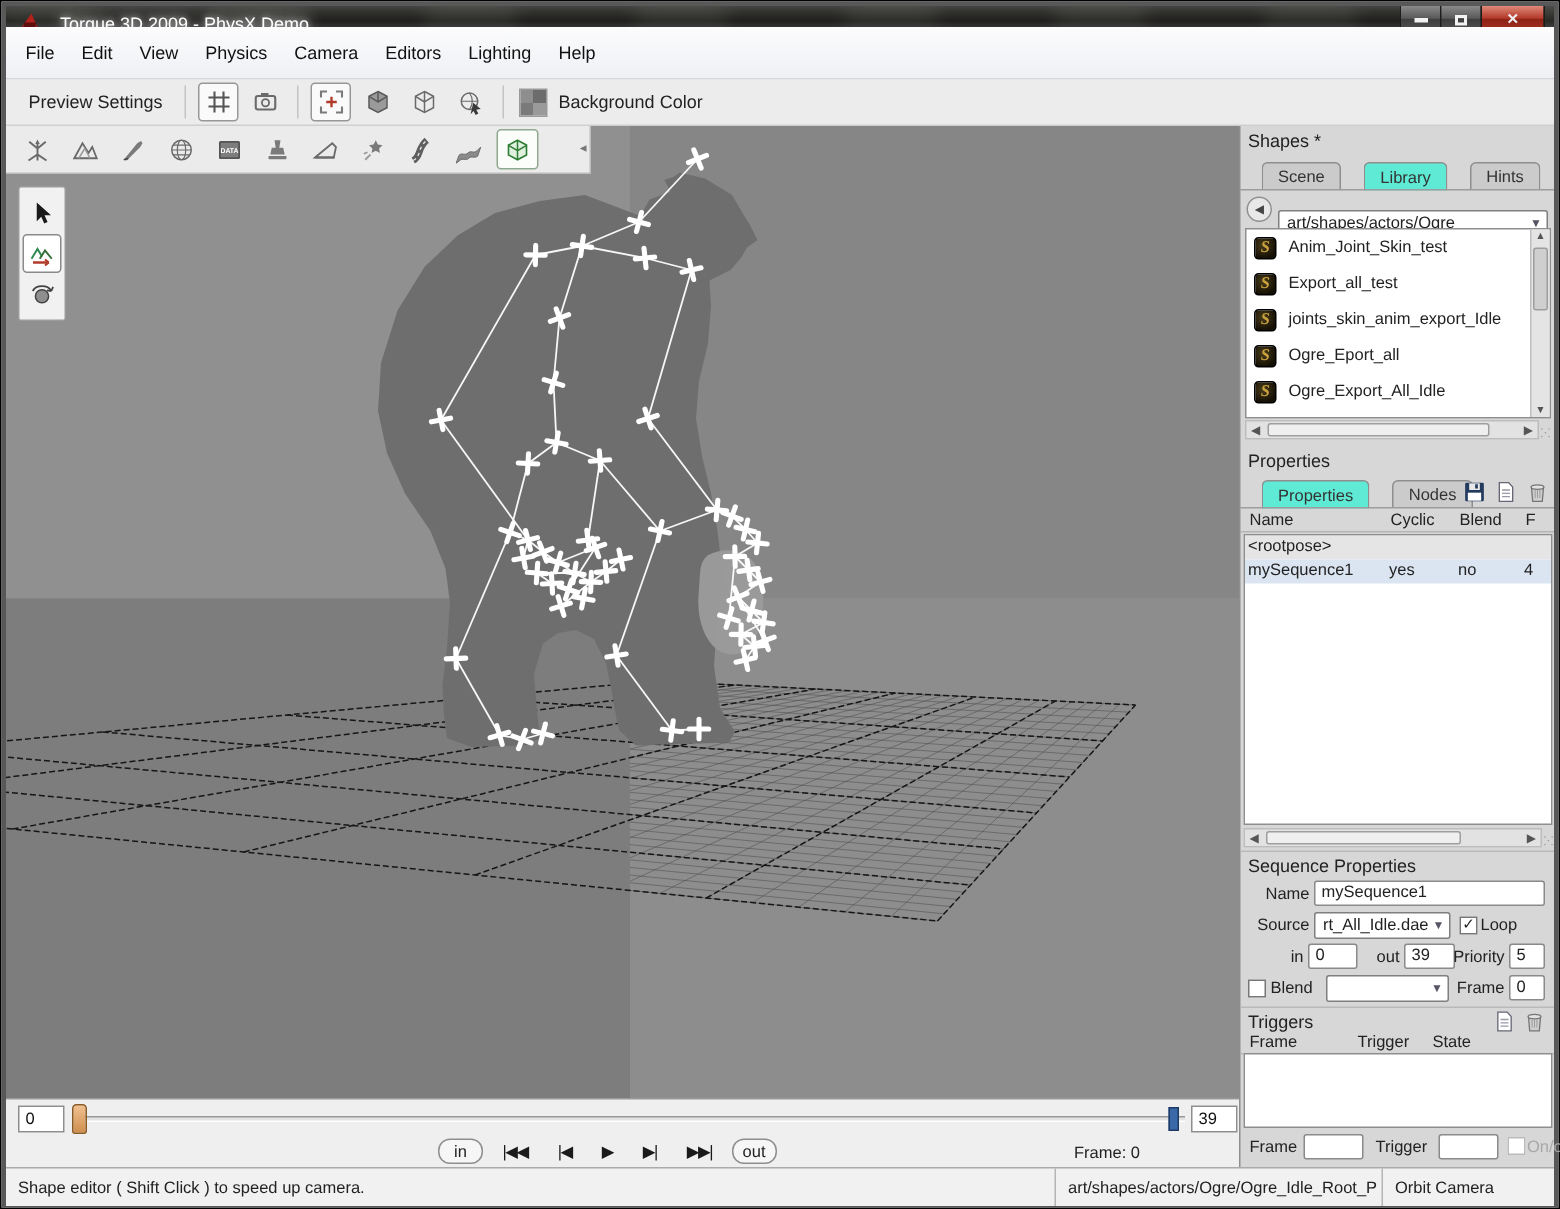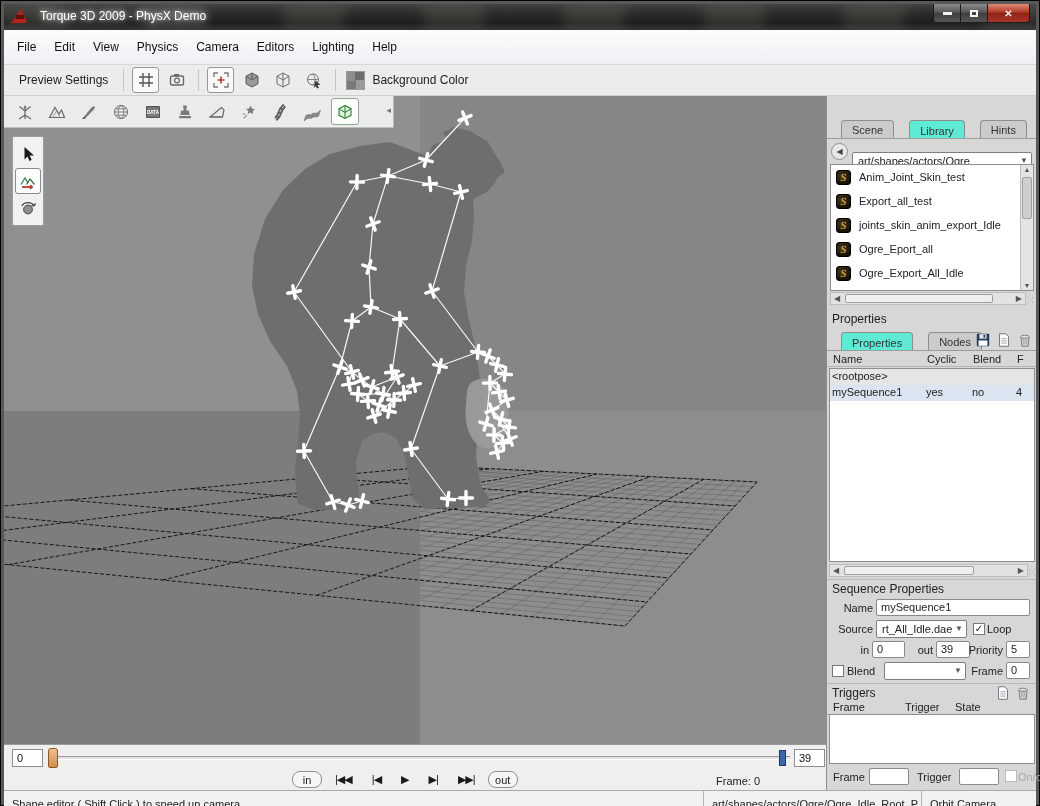--- a/index.html
+++ b/index.html
@@ -1,21 +1,21 @@
 <!DOCTYPE html>
 <html><head>
 <meta charset="utf-8">
 <style>
   * { margin:0; padding:0; box-sizing:border-box; }
   html,body { width:1040px; height:806px; background:#111; overflow:hidden;
     font-family:"Liberation Sans", sans-serif; }
   .win { position:absolute; inset:1px; border:3px solid #585858; background:#ececec;
     box-shadow:0 0 0 1px #000; }
   
-  .titlebar { position:relative; height:26px;
+  .titlebar { position:relative; height:14px;
     background:linear-gradient(180deg,#4a4a48 0%,#33322f 40%,#232220 70%,#39383a 100%);
     overflow:hidden;text-align:right; }
   .titlebar .tex { position:absolute; inset:0;
     background:repeating-linear-gradient(90deg, rgba(90,95,85,.25) 0 60px, rgba(20,20,20,.25) 60px 140px);
     filter:blur(6px); }
   .logo { position:absolute; left:8px; top:5px; width:0; height:0;
     border-left:8px solid transparent; border-right:8px solid transparent;
     border-bottom:14px solid #b3221c; transform:skewX(-8deg); }
   .logo:after { content:""; position:absolute; left:-4px; top:6px; width:8px; height:4px; background:#5d0f0c; }
   .title-text { position:absolute; left:36px; top:5px; color:#fff; font-size:12px;
@@ -683,20 +683,21 @@
         </div>
         <div class="frame-ind">
           <span>Frame:</span>
           <span>0</span>
         </div>
       </div>
     </div>
 
     <div class="rightpanel">
 
+      <div class="hdr" style="top:1px;">Shapes *</div>
       <div class="tabs" style="top:21px;" id="shape-tabs">
           <div class="tab">Scene</div>
           <div class="tab active">Library</div>
           <div class="tab">Hints</div>
         </div>
       <div style="position:absolute; top:42px; left:0; width:100%; border-bottom:1px solid #9c9c9c;"></div>
       <div class="roundbtn" style="left:4px; top:47px;">◀</div>
       <div class="combo" style="left:25px; top:56px; width:180px;">
         <span>art/shapes/actors/Ogre</span><span class="arr">▼</span>
       </div>

